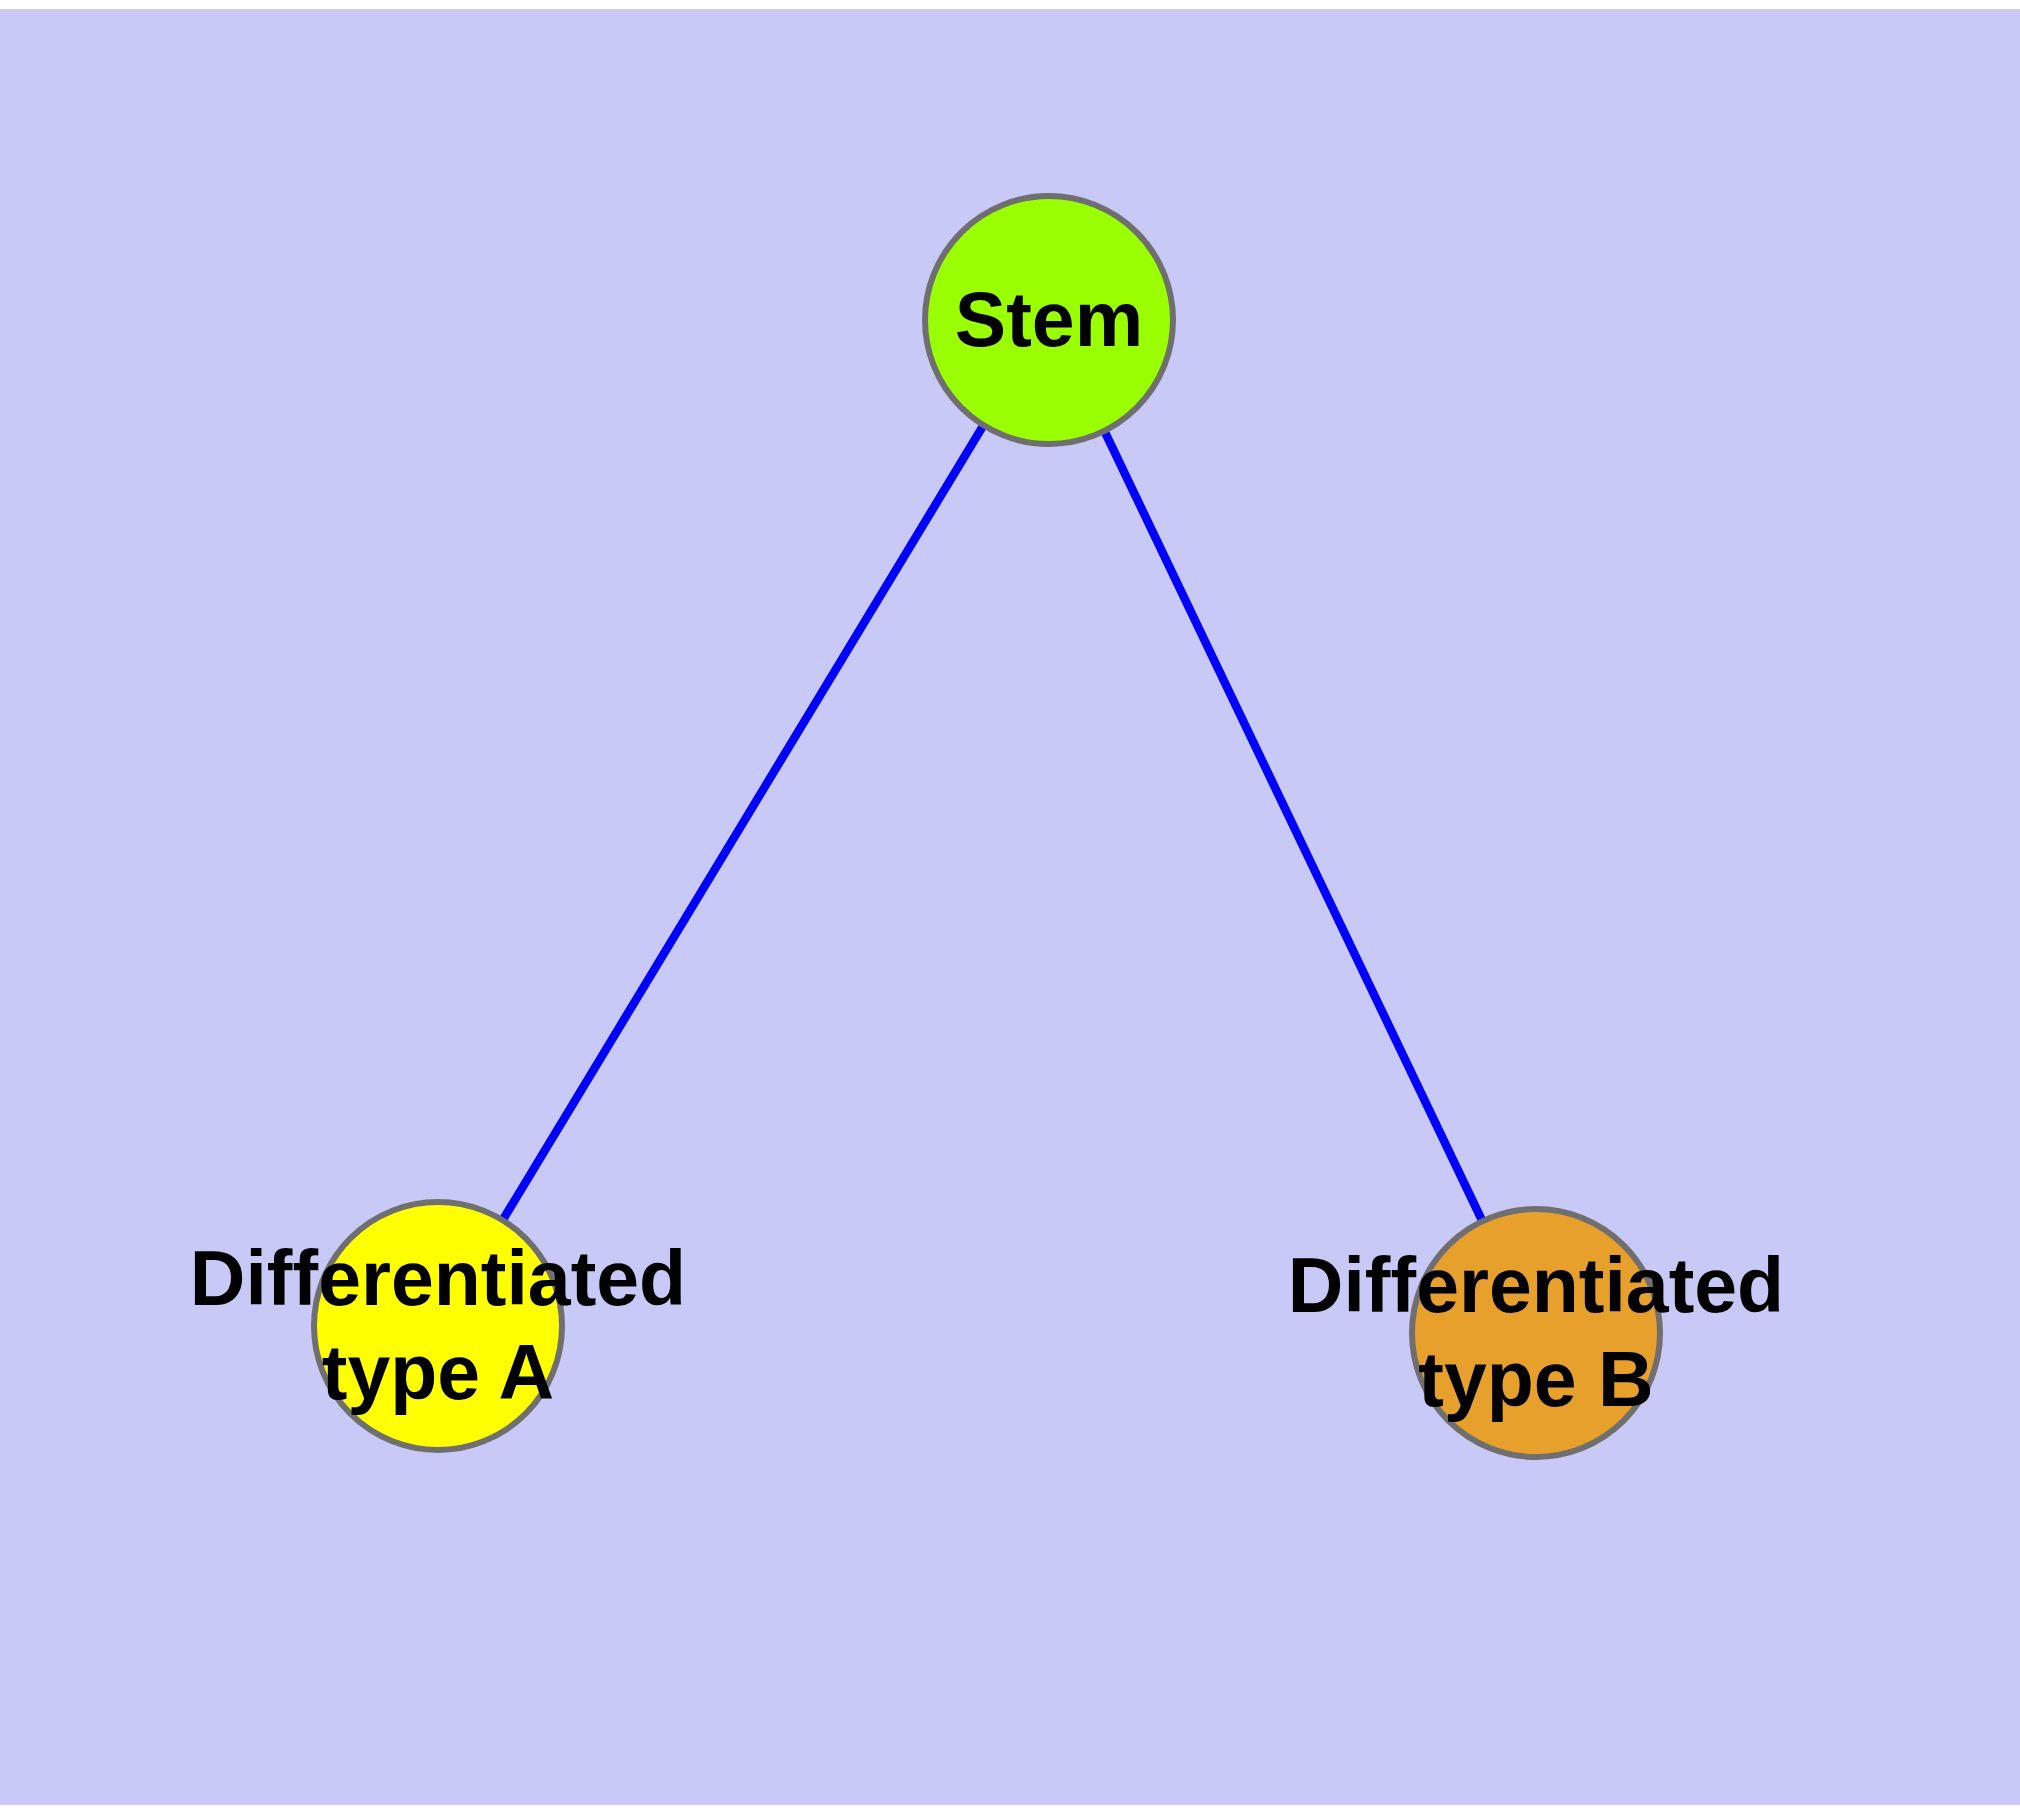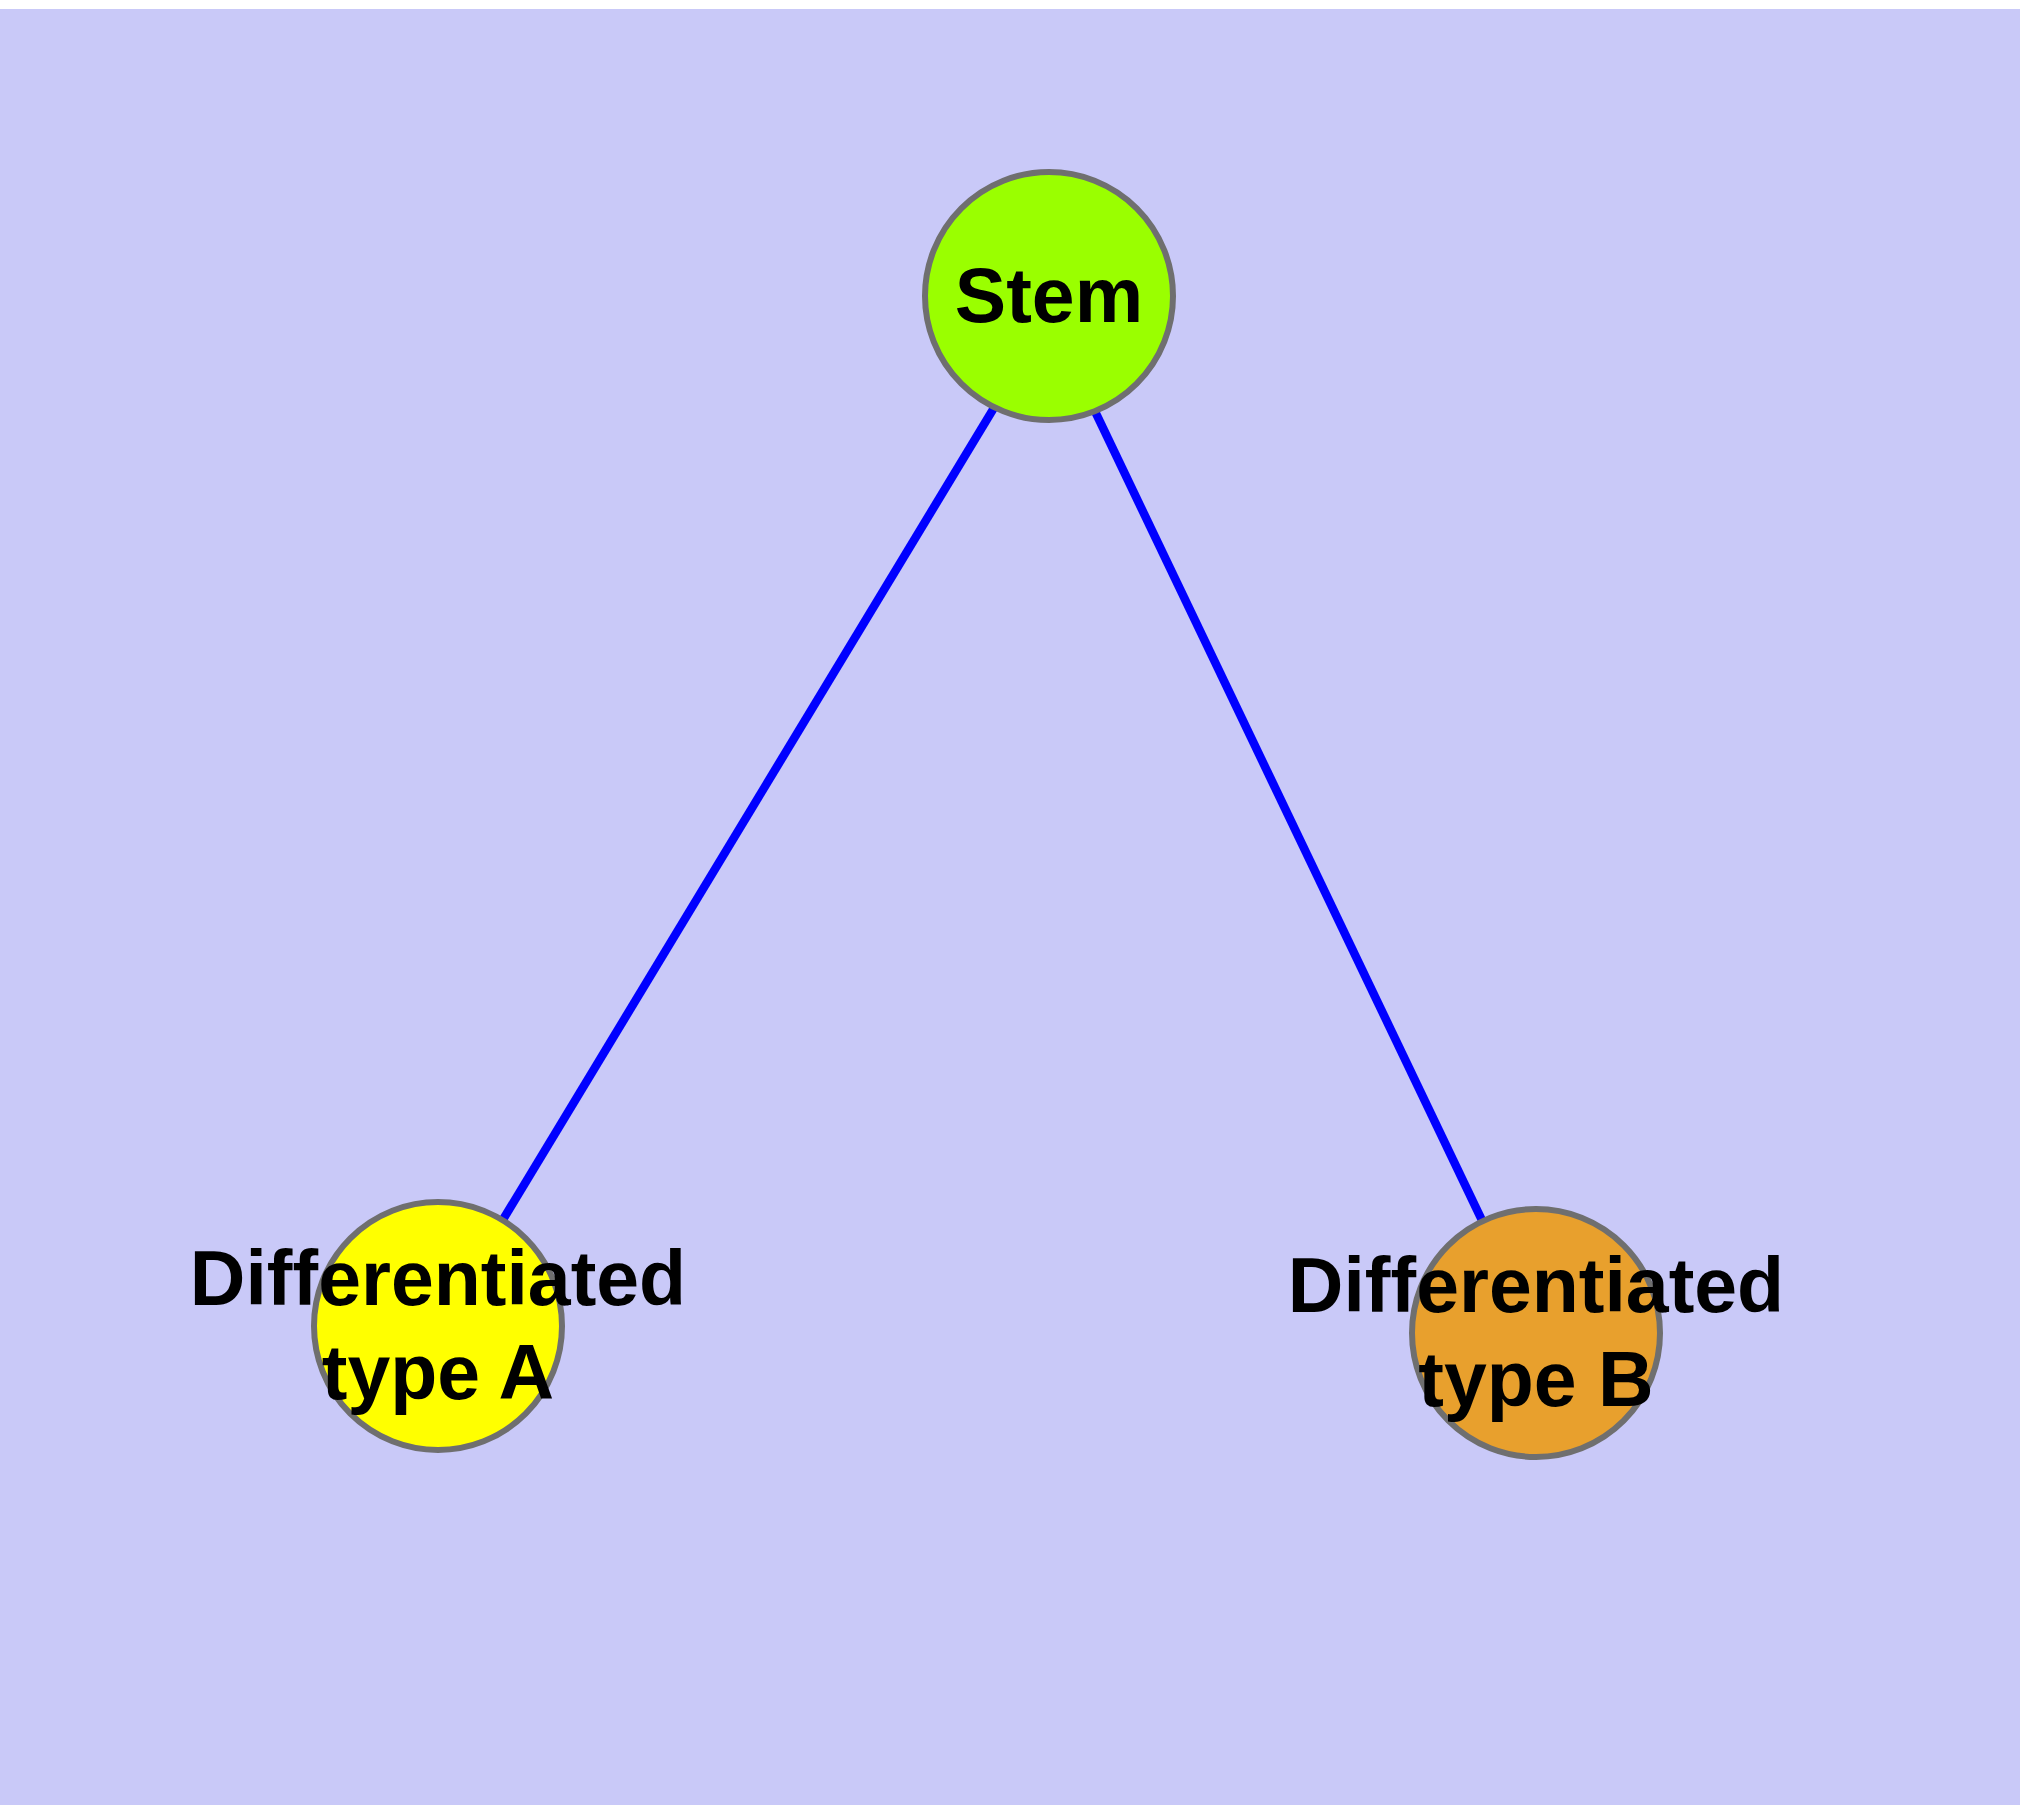--- a/index.html
+++ b/index.html
@@ -52,21 +52,21 @@
     transform: translate(-50%, -50%);
     color: #000000;
     font-weight: 700;
     font-size: 77px;
     line-height: 1.22;
     text-align: center;
     white-space: pre-line;
     letter-spacing: 0;
   }
   
-  .pos-stem   { left: 1049px; top: 296px; text-align: center; }
+  .pos-stem   { left: 1049px; top: 320px; text-align: center; }
   .pos-type-a { left: 438px;  top: 1326px; }
   .pos-type-b { left: 1536px; top: 1333px; }
 </style>
 </head>
 <body>
 
 <div class="stage">
 
   <div class="plot-bg"></div>
 

